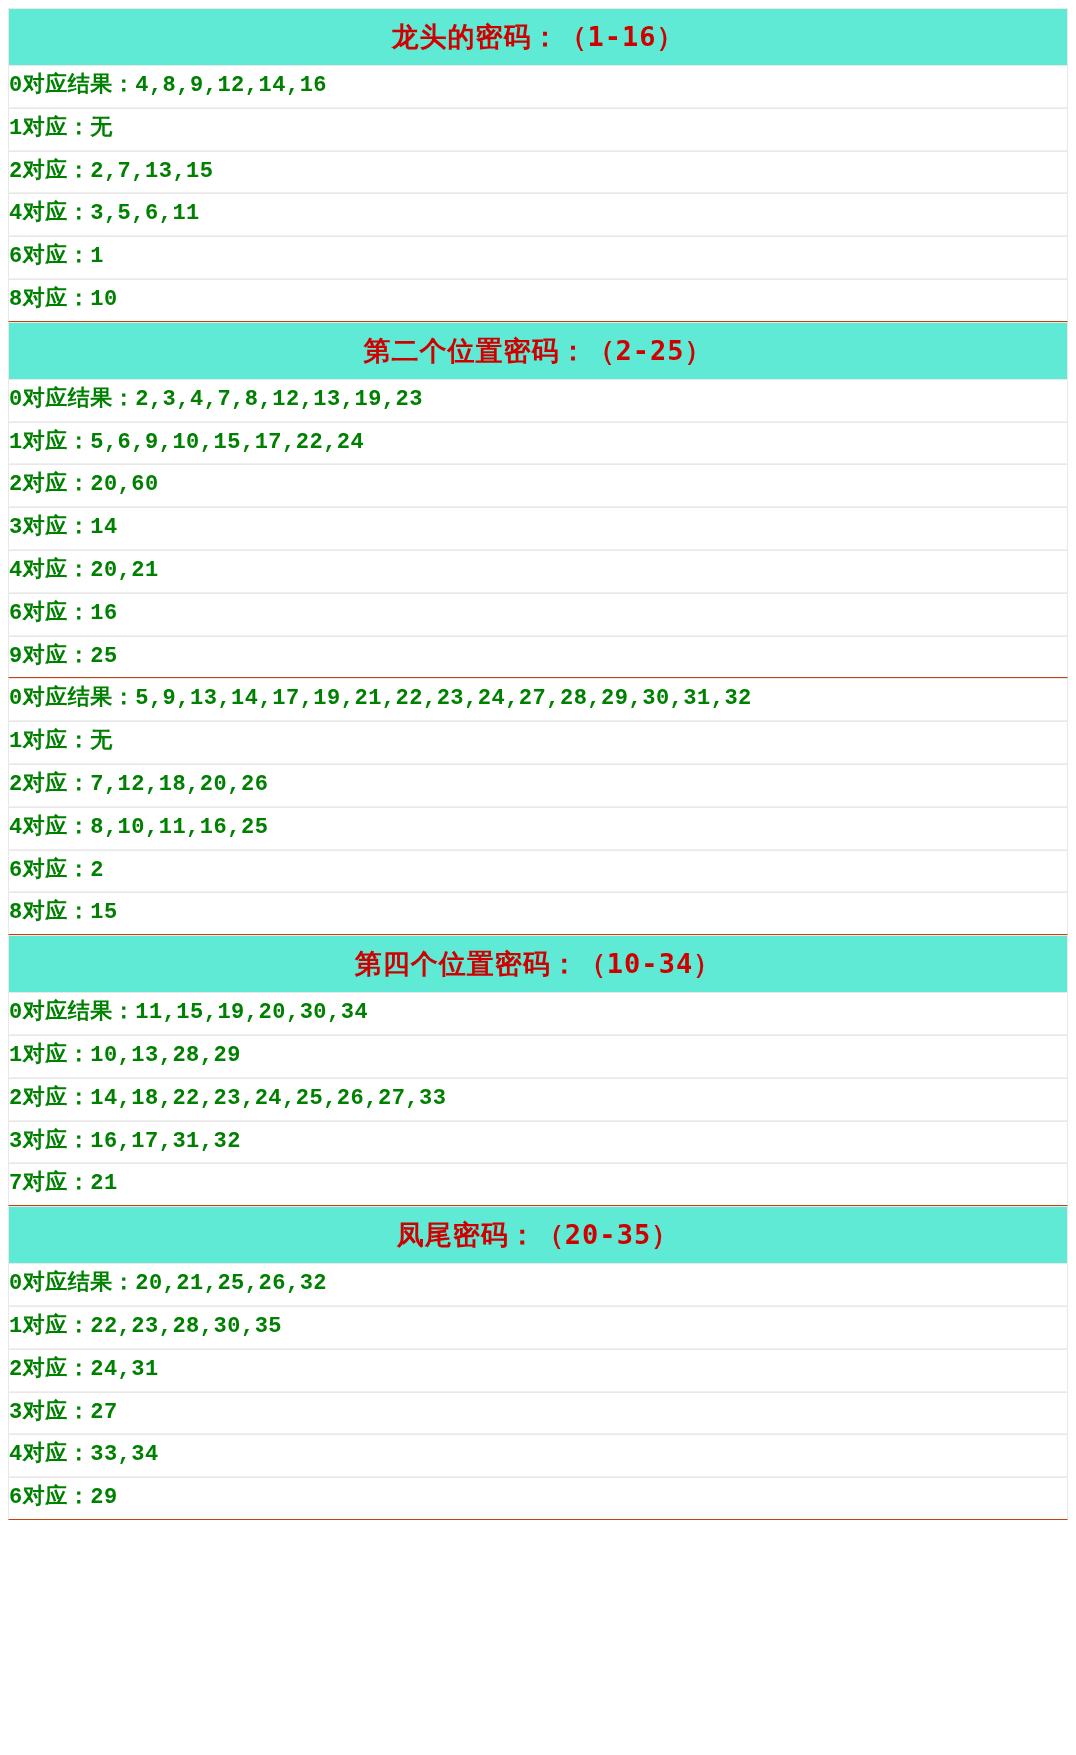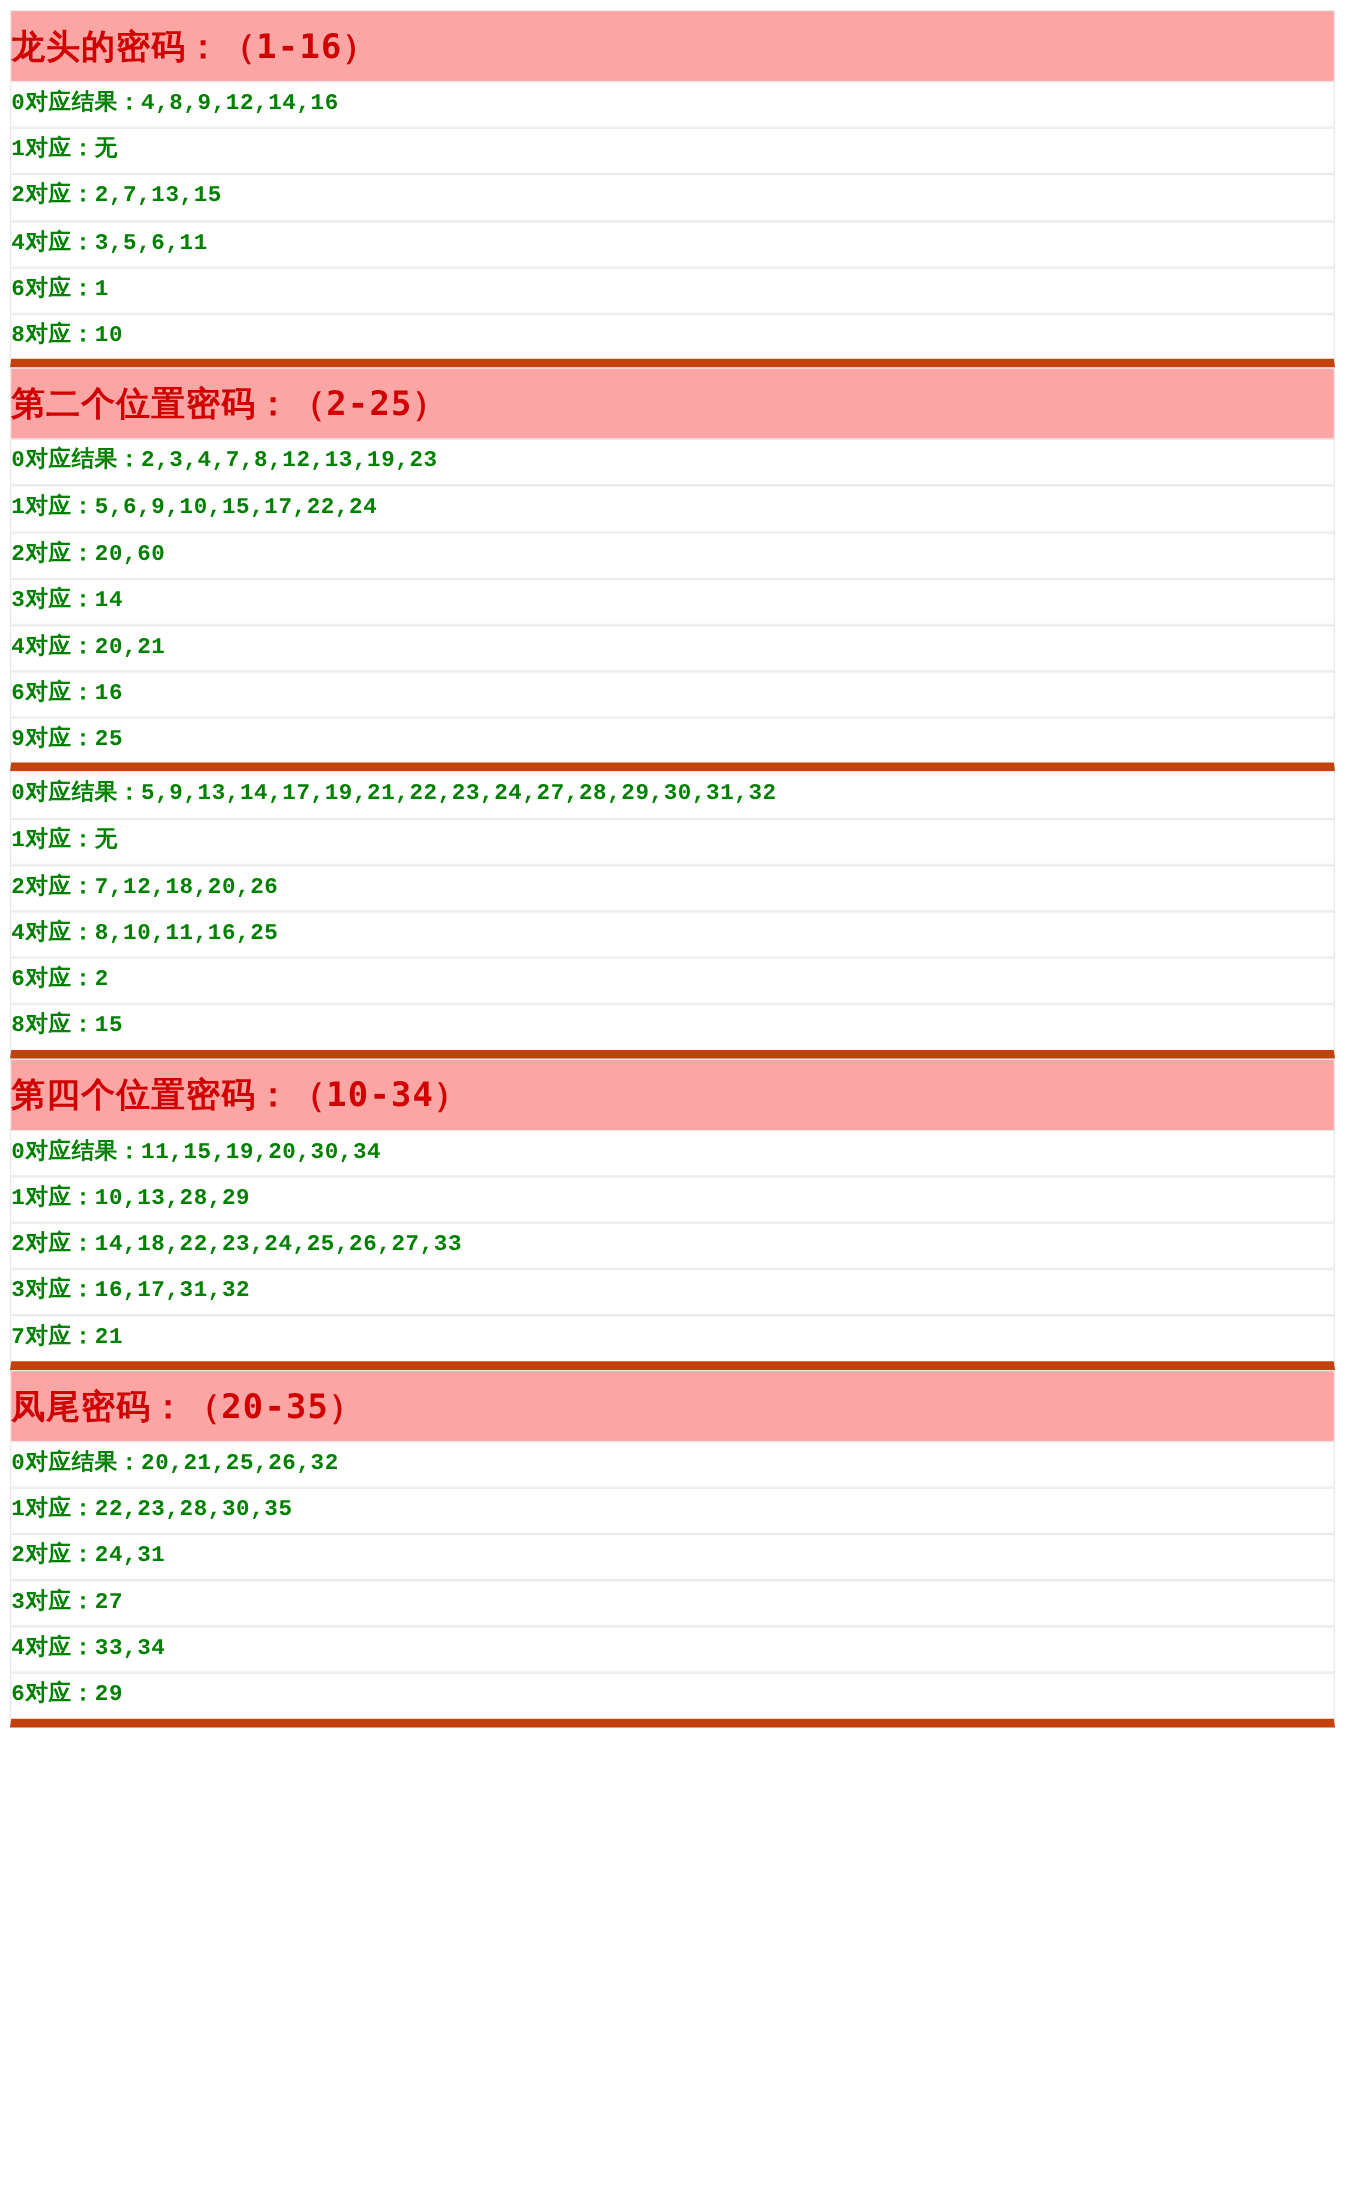--- a/index.html
+++ b/index.html
@@ -13,43 +13,44 @@
       width: 1076px;
     }
     .container {
       width: 100%;
       padding: 8px;
     }
     .section {
       margin-bottom: 0;
     }
     .header-row {
-      background: #fca5a5;
+      background: #5eead4;
       color: #d00000;
       font-weight: bold;
       font-size: 27px;
+      text-align: center;
       padding: 10px 0;
       border: 1px solid #e8e8e8;
       border-bottom: none;
       letter-spacing: 1px;
     }
     .data-row {
       background: #ffffff;
       color: #008000;
       font-weight: bold;
-      font-size: 18px;
+      font-size: 22px;
       padding: 5px 10px 5px 0;
       border: 1px solid #e8e8e8;
       border-bottom: 1px solid #f0f0f0;
       font-family: "Consolas", "Courier New", "SimSun", monospace;
       letter-spacing: 0.5px;
       line-height: 1.4;
     }
     .data-row:last-child {
-      border-bottom: 7px solid #c2410c;
+      border-bottom: 1px solid #c2410c;
     }
     .section:last-child .data-row:first-of-type {
       color: #6b7a2a;
     }
   </style>
 </head>
 <body>
 
 <div class="container" id="main-container">
 <div class="section">

